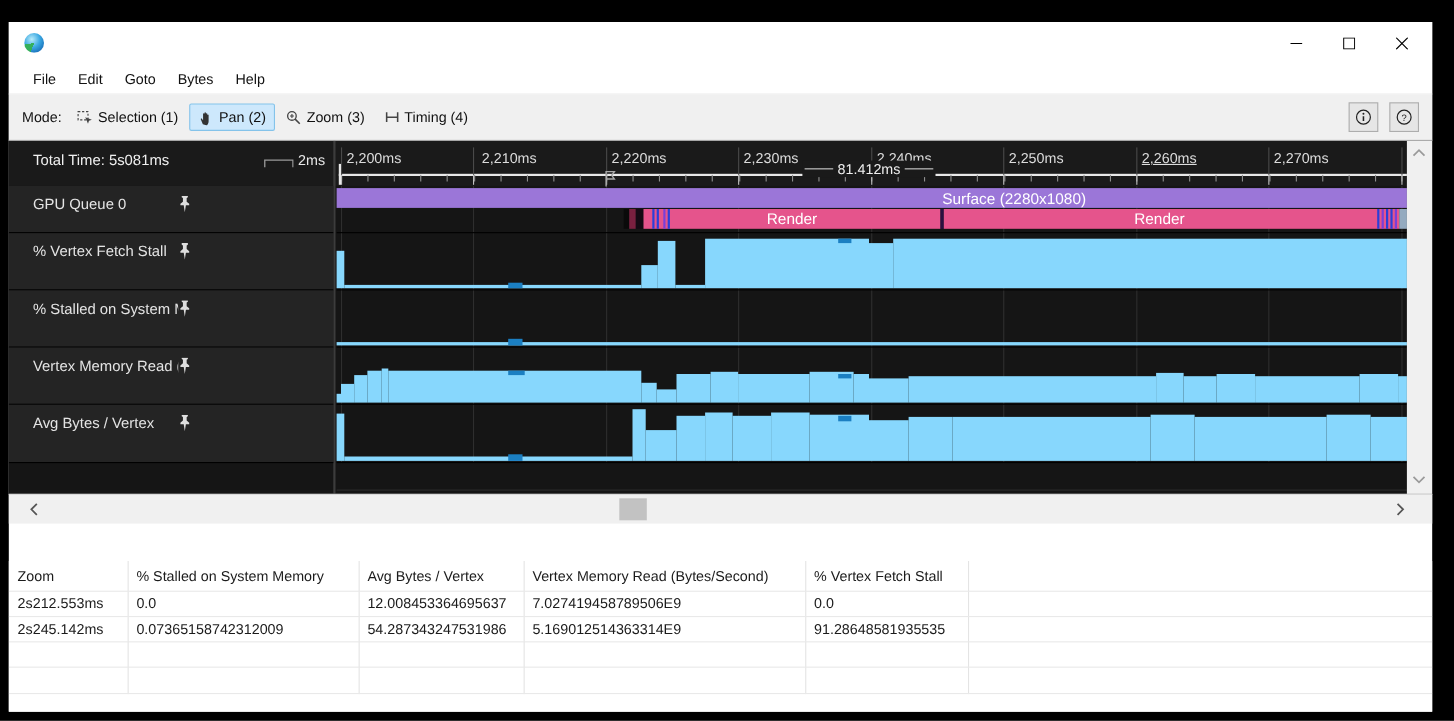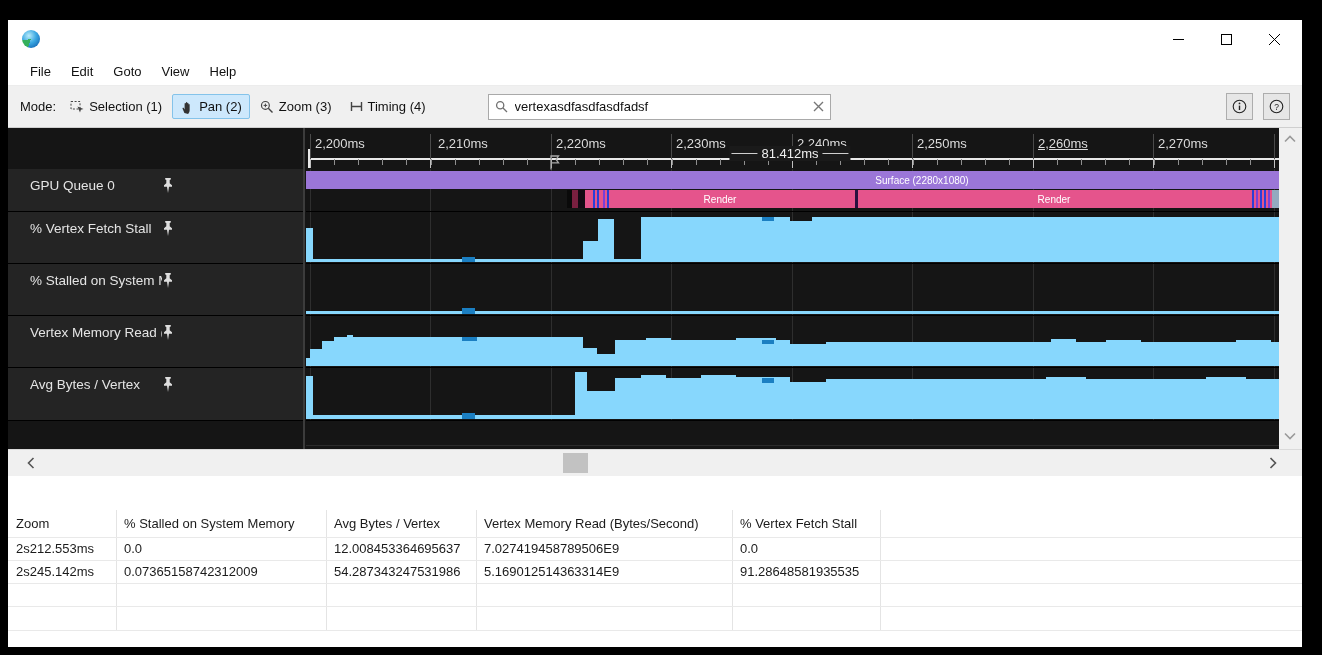--- a/index.html
+++ b/index.html
@@ -54,21 +54,21 @@
   .start-tick{position:absolute;left:2px;top:21px;width:2px;height:19px;background:#e8e8e8;}
   .measure{position:absolute;top:18px;transform:translateX(-50%);display:flex;align-items:center;gap:4px;background:#1a1a1a;padding:0 2px;}
   .measure .mline{width:26px;height:1px;background:#cfcfcf;}
   .measure .mtext{font-size:13px;color:#efefef;white-space:nowrap;}
   .label-col-line{position:absolute;left:295px;top:0;width:2px;height:321px;background:#3c3c3c;}
   .row-label{position:absolute;left:0;width:295px;background:#242424;border-bottom:1px solid #000;
              display:flex;align-items:flex-start;box-sizing:border-box;padding:9px 10px 0 22px;}
   .row-label span{font-size:13.5px;color:#e4e4e4;flex:1;white-space:nowrap;overflow:hidden;}
   .track-row{position:absolute;left:0;width:973px;border-bottom:1px solid #000;box-sizing:border-box;}
   .seg{position:absolute;}
-  .slice-label{position:absolute;top:50%;transform:translate(-50%,-50%);font-size:10px;color:#fff;white-space:nowrap;}
+  .slice-label{position:absolute;top:50%;transform:translate(-50%,-50%);font-size:14px;color:#fff;white-space:nowrap;}
   .vscroll{position:absolute;left:1271px;top:0;width:23px;height:321px;background:#f0f0f0;}
   .vscroll .chv{position:absolute;left:3px;}
 
   
   .hscroll{position:absolute;left:0;top:429px;width:1294px;height:26px;background:#f0f0f0;border-top:1px solid #dadada;}
   .h-thumb{position:absolute;top:3px;height:20px;background:#c2c2c2;}
   .hchv{position:absolute;top:5px;}
 
   
   .sel-header{position:absolute;left:0;top:455px;width:1294px;height:35px;background:#f2f2f2;
@@ -104,21 +104,21 @@
               <path d="M0 0 L11 11 M11 0 L0 11" stroke="#000" stroke-width="1"></path>
             </svg>
         </div>
       </div>
     </div>
 
     <div class="menubar">
         <div class="menu-item">File</div>
         <div class="menu-item">Edit</div>
         <div class="menu-item">Goto</div>
-        <div class="menu-item">View</div>
+        <div class="menu-item">Bytes</div>
         <div class="menu-item">Help</div>
       </div>
 
     <div class="toolbar">
       <span class="mode-label">Mode:</span>
       <span style="display:flex;align-items:center;" id="mode-buttons">
           <div class="mode-btn">
             <span style="display: flex;">
               <svg width="14" height="13" viewBox="0 0 14 13">
                 <rect x="1" y="1.5" width="9" height="7.5" fill="none" stroke="#444" stroke-width="1" stroke-dasharray="2 1.6"></rect>
@@ -148,48 +148,47 @@
           </div>
           <div class="mode-btn">
             <span style="display: flex;">
               <svg width="13" height="13" viewBox="0 0 13 13">
                 <path d="M1.5 2 V11 M11.5 2 V11 M1.5 6.5 H11.5" fill="none" stroke="#444" stroke-width="1.4"></path>
               </svg>
             </span>
             <span>Timing (4)</span>
           </div>
         </span>
-      <div class="searchbox">
-        <svg width="13" height="13" viewBox="0 0 13 13">
-            <circle cx="5.2" cy="5.2" r="3.6" fill="none" stroke="#707070" stroke-width="1.3"></circle>
-            <line x1="8" y1="8" x2="12" y2="12" stroke="#707070" stroke-width="1.3"></line>
-          </svg>
-        <input type="text" value="vertexasdfasdfasdfadsf" style="">
-        <svg width="11" height="11" viewBox="0 0 11 11">
-            <path d="M1 1 L10 10 M10 1 L1 10" stroke="#777" stroke-width="1.4"></path>
-          </svg>
-      </div>
       <div class="tb-right">
         <div class="sq-btn">
           <svg width="15" height="15" viewBox="0 0 15 15">
               <circle cx="7.5" cy="7.5" r="6.3" fill="none" stroke="#222" stroke-width="1.1"></circle>
               <circle cx="7.5" cy="4.4" r="0.9" fill="#222"></circle>
               <line x1="7.5" y1="6.6" x2="7.5" y2="11" stroke="#222" stroke-width="1.4"></line>
             </svg>
         </div>
         <div class="sq-btn">
           <svg width="15" height="15" viewBox="0 0 15 15">
               <circle cx="7.5" cy="7.5" r="6.3" fill="none" stroke="#222" stroke-width="1.1"></circle>
               <text x="7.5" y="10.6" text-anchor="middle" font-size="8.5" font-family="Liberation Sans, sans-serif" fill="#222">?</text>
             </svg>
         </div>
       </div>
     </div>
 
     <div class="timeline" id="timeline">
+      <div class="ruler">
+        <div class="total-time">Total Time: 5s081ms</div>
+        <div class="scale-legend">
+          <svg width="27" height="9" viewBox="0 0 27 9">
+              <path d="M0.7 8 V1.5 H26.3 V8" fill="none" stroke="#9a9a9a" stroke-width="1.2"></path>
+            </svg>
+          <span class="scale-text">2ms</span>
+        </div>
+      </div>
       <div class="tracks-area" id="tracks-area">
           <div class="ruler-baseline" style="left: 2px; width: 971px;"></div>
           <div class="start-tick"></div>
           <div class="ruler-tick" style="left: 4px;"></div>
           <div class="ruler-tick" style="left: 28px;"></div>
           <div class="ruler-tick" style="left: 52px;"></div>
           <div class="ruler-tick" style="left: 76px;"></div>
           <div class="ruler-tick" style="left: 100px;"></div>
           <div class="ruler-tick" style="left: 125px;"></div>
           <div class="ruler-tick" style="left: 149px;"></div>

